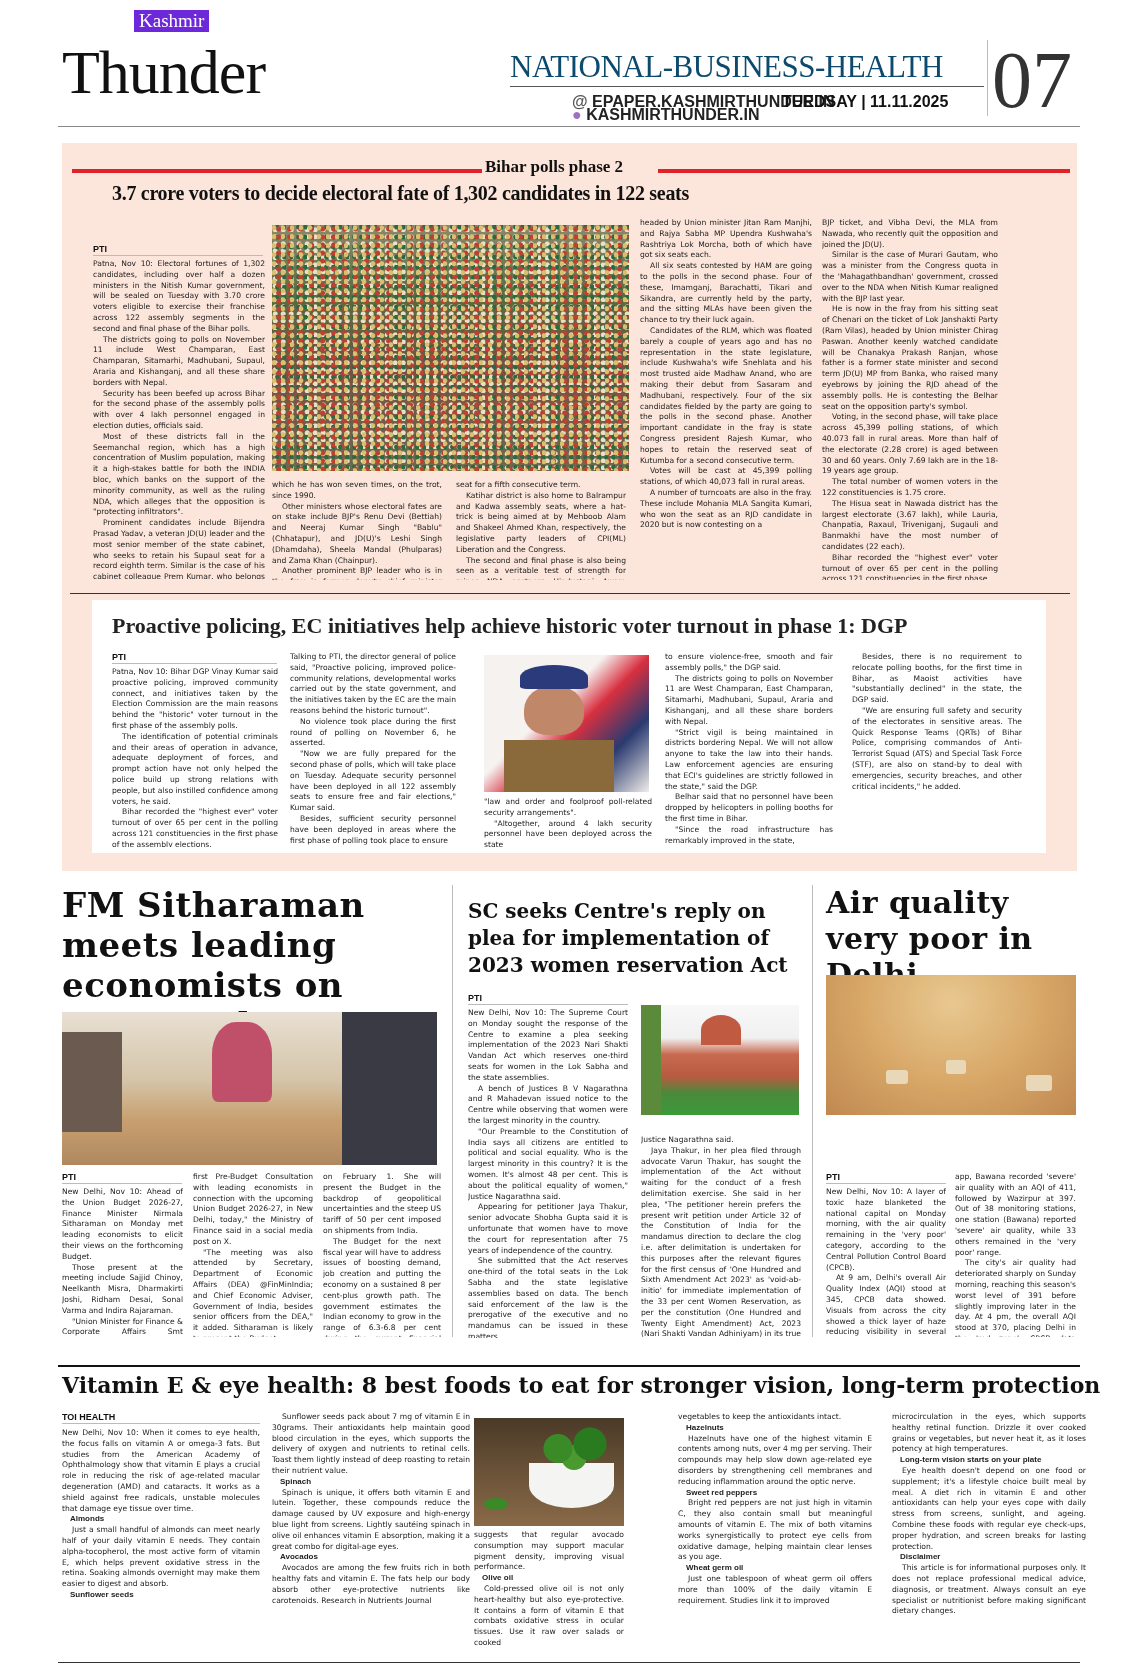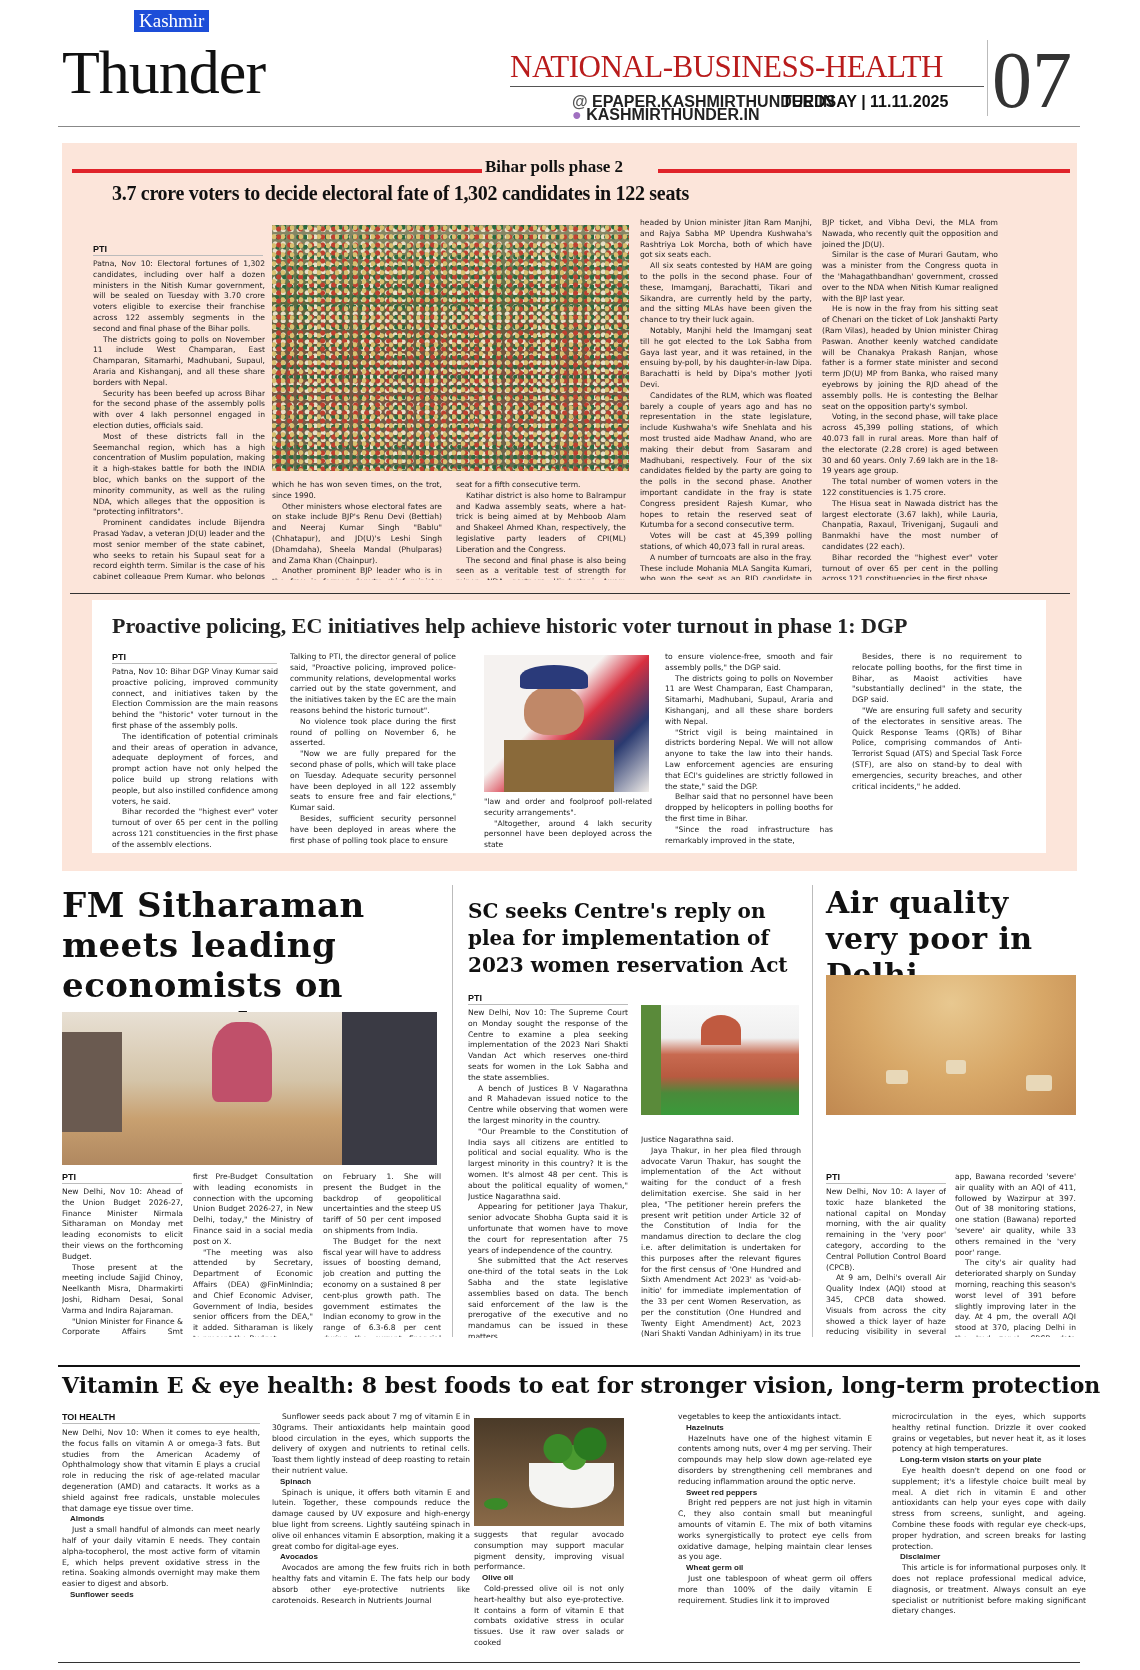--- a/index.html
+++ b/index.html
@@ -1,20 +1,20 @@
 <!DOCTYPE html>
 <html><head>
 <meta charset="utf-8">
 <style>
 *{box-sizing:border-box;margin:0;padding:0}
 body{width:1140px;height:1670px;background:#fff;font-family:"DejaVu Serif",serif;color:#222;position:relative;overflow:hidden}
 .abs{position:absolute}
-.masthead-kashmir{background:#1d4ed8;color:#fff;font-family:"Liberation Serif",serif;font-size:19px;padding:0 5px;line-height:22px;top:10px;left:134px}
+.masthead-kashmir{background:#6d28d9;color:#fff;font-family:"Liberation Serif",serif;font-size:19px;padding:0 5px;line-height:22px;top:10px;left:134px}
 .masthead-thunder{font-family:"Liberation Serif",serif;font-size:62px;line-height:60px;top:42px;left:62px;letter-spacing:-1px;color:#111}
-.section-title{font-family:"Liberation Serif",serif;font-size:31px;color:#b91c1c;top:49px;left:510px;letter-spacing:-0.5px}
+.section-title{font-family:"Liberation Serif",serif;font-size:31px;color:#0c4a6e;top:49px;left:510px;letter-spacing:-0.5px}
 .section-rule{top:86px;left:510px;width:474px;height:1px;background:#555}
 .site{font-family:"Liberation Sans",sans-serif;font-size:16px;color:#222;font-weight:bold}
 .date{font-family:"Liberation Sans",sans-serif;font-size:16px;font-weight:bold;color:#111;top:93px;left:782px}
 .pageno{font-family:"Liberation Serif",serif;font-size:80px;line-height:80px;color:#333;top:40px;left:992px}
 .vrule{top:40px;left:987px;width:1px;height:76px;background:#bbb}
 .toprule{top:126px;left:58px;width:1022px;height:1px;background:#888}
 .pinkbox{top:143px;left:62px;width:1015px;height:728px;background:#fce5da}
 .kicker-line{height:4px;background:#e0232a}
 .kicker{font-family:"Liberation Serif",serif;font-weight:bold;font-size:17px;color:#111}
 .h1{font-family:"Liberation Serif",serif;font-weight:bold;font-size:20px;color:#111;letter-spacing:-0.3px}
@@ -82,21 +82,20 @@
     <p>Another prominent BJP leader who is in the fray is former deputy chief minister Tarkishore Prasad, who seeks to retain the Katihar</p>
 </div>
 <div class="abs col" style="top:480px;left:456px;width:170px;height:100px">
   <p class="first">seat for a fifth consecutive term.</p>
     <p>Katihar district is also home to Balrampur and Kadwa assembly seats, where a hat-trick is being aimed at by Mehboob Alam and Shakeel Ahmed Khan, respectively, the legislative party leaders of CPI(ML) Liberation and the Congress.</p>
     <p>The second and final phase is also being seen as a veritable test of strength for minor NDA partners Hindustani Awam Morcha,</p>
 </div>
 <div class="abs col" style="top:218px;left:640px;width:172px;height:362px">
   <p class="first">headed by Union minister Jitan Ram Manjhi, and Rajya Sabha MP Upendra Kushwaha's Rashtriya Lok Morcha, both of which have got six seats each.</p>
     <p>All six seats contested by HAM are going to the polls in the second phase. Four of these, Imamganj, Barachatti, Tikari and Sikandra, are currently held by the party, and the sitting MLAs have been given the chance to try their luck again.</p>
-    <p>Notably, Manjhi held the Imamganj seat till he got elected to the Lok Sabha from Gaya last year, and it was retained, in the ensuing by-poll, by his daughter-in-law Dipa. Barachatti is held by Dipa's mother Jyoti Devi.</p>
     <p>Candidates of the RLM, which was floated barely a couple of years ago and has no representation in the state legislature, include Kushwaha's wife Snehlata and his most trusted aide Madhaw Anand, who are making their debut from Sasaram and Madhubani, respectively. Four of the six candidates fielded by the party are going to the polls in the second phase. Another important candidate in the fray is state Congress president Rajesh Kumar, who hopes to retain the reserved seat of Kutumba for a second consecutive term.</p>
     <p>Votes will be cast at 45,399 polling stations, of which 40,073 fall in rural areas.</p>
     <p>A number of turncoats are also in the fray. These include Mohania MLA Sangita Kumari, who won the seat as an RJD candidate in 2020 but is now contesting on a</p>
 </div>
 <div class="abs col" style="top:218px;left:822px;width:176px;height:362px">
   <p class="first">BJP ticket, and Vibha Devi, the MLA from Nawada, who recently quit the opposition and joined the JD(U).</p>
     <p>Similar is the case of Murari Gautam, who was a minister from the Congress quota in the 'Mahagathbandhan' government, crossed over to the NDA when Nitish Kumar realigned with the BJP last year.</p>
     <p>He is now in the fray from his sitting seat of Chenari on the ticket of Lok Janshakti Party (Ram Vilas), headed by Union minister Chirag Paswan. Another keenly watched candidate will be Chanakya Prakash Ranjan, whose father is a former state minister and second term JD(U) MP from Banka, who raised many eyebrows by joining the RJD ahead of the assembly polls. He is contesting the Belhar seat on the opposition party's symbol.</p>
     <p>Voting, in the second phase, will take place across 45,399 polling stations, of which 40.073 fall in rural areas. More than half of the electorate (2.28 crore) is aged between 30 and 60 years. Only 7.69 lakh are in the 18-19 years age group.</p>
     <p>The total number of women voters in the 122 constituencies is 1.75 crore.</p>

